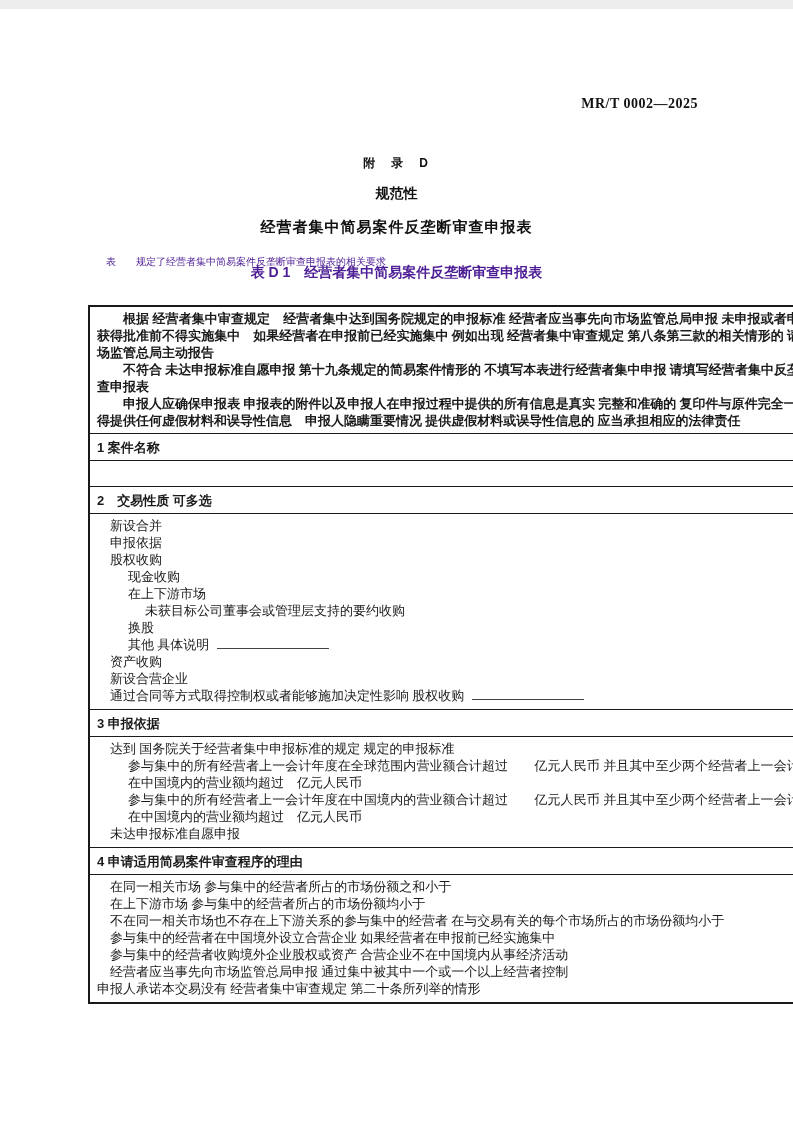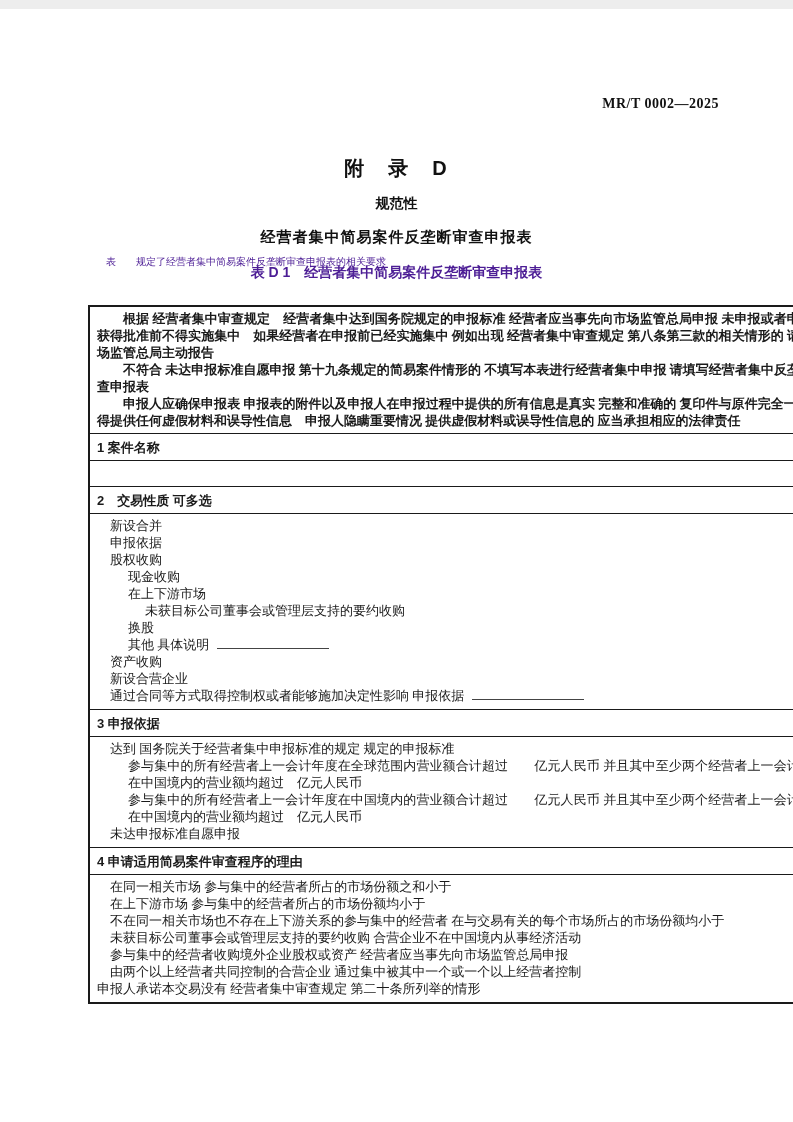--- a/index.html
+++ b/index.html
@@ -2,28 +2,28 @@
 <html lang="zh"><head>
 <meta charset="utf-8">
 <style>
   html,body{margin:0;padding:0;}
   body{
     width:793px;height:1122px;background:#ffffff;position:relative;
     font-family:"Liberation Serif", serif;color:#1a1a1a;overflow:hidden;
   }
   .scan-edge{position:absolute;top:0;left:0;width:793px;height:9px;background:#ededed;}
   .doc-number{
-    position:absolute;top:96px;right:74px;
+    position:absolute;top:96px;right:95px;
     font-family:"Liberation Serif", serif;font-weight:bold;
     font-size:14px;letter-spacing:0.5px;color:#111;
   }
   .title-block{position:absolute;top:155px;left:0;width:793px;text-align:center;}
   .appendix-title{
     font-family:"Liberation Sans", sans-serif;font-weight:bold;
-    font-size:20px;letter-spacing:2px;color:#111;
+    font-size:12px;letter-spacing:2px;color:#111;
   }
   .appendix-type{
     font-family:"Liberation Sans", sans-serif;font-weight:bold;
     font-size:14px;margin-top:13px;color:#111;
   }
   .appendix-subtitle{
     font-family:"Liberation Sans", sans-serif;font-weight:bold;
     font-size:15px;letter-spacing:1px;margin-top:15px;color:#111;
   }
   .req-line{
@@ -98,34 +98,34 @@
       <div class="form-item it-ind1"><span>新设合并</span></div>
       <div class="form-item it-ind1"><span>申报依据</span></div>
       <div class="form-item it-ind1"><span>股权收购</span></div>
       <div class="form-item it-ind2"><span>现金收购</span></div>
       <div class="form-item it-ind2"><span>在上下游市场</span></div>
       <div class="form-item it-ind3"><span>未获目标公司董事会或管理层支持的要约收购</span></div>
       <div class="form-item it-ind2"><span>换股</span></div>
       <div class="form-item it-ind2"><span>其他 具体说明</span><span class="blank-line"></span></div>
       <div class="form-item it-ind1"><span>资产收购</span></div>
       <div class="form-item it-ind1"><span>新设合营企业</span></div>
-      <div class="form-item it-ind1"><span>通过合同等方式取得控制权或者能够施加决定性影响 申报依据</span><span class="blank-line"></span></div>
+      <div class="form-item it-ind1"><span>通过合同等方式取得控制权或者能够施加决定性影响 股权收购</span><span class="blank-line"></span></div>
     </div>
 
   <div class="cell head">3 申报依据</div>
   <div class="cell body">
       <div class="form-item it-ind1"><span>达到 国务院关于经营者集中申报标准的规定 规定的申报标准</span></div>
       <div class="form-item it-ind2"><span>参与集中的所有经营者上一会计年度在全球范围内营业额合计超过　　亿元人民币 并且其中至少两个经营者上一会计年度在中国境内的营业额均超过　亿元人民币</span></div>
       <div class="form-item it-ind2"><span>参与集中的所有经营者上一会计年度在中国境内的营业额合计超过　　亿元人民币 并且其中至少两个经营者上一会计年度在中国境内的营业额均超过　亿元人民币</span></div>
       <div class="form-item it-ind1"><span>未达申报标准自愿申报</span></div>
     </div>
 
   <div class="cell head">4  申请适用简易案件审查程序的理由</div>
   <div class="cell body">
       <div class="form-item it-ind1 hang h1"><span>在同一相关市场 参与集中的经营者所占的市场份额之和小于</span></div>
       <div class="form-item it-ind1 hang h1"><span>在上下游市场 参与集中的经营者所占的市场份额均小于</span></div>
       <div class="form-item it-ind1 hang h1"><span>不在同一相关市场也不存在上下游关系的参与集中的经营者 在与交易有关的每个市场所占的市场份额均小于</span></div>
-      <div class="form-item it-ind1 hang h1"><span>未获目标公司董事会或管理层支持的要约收购 合营企业不在中国境内从事经济活动</span></div>
-      <div class="form-item it-ind1 hang h1"><span>参与集中的经营者收购境外企业股权或资产 经营者应当事先向市场监管总局申报</span></div>
-      <div class="form-item it-ind1 hang h1"><span>由两个以上经营者共同控制的合营企业 通过集中被其中一个或一个以上经营者控制</span></div>
+      <div class="form-item it-ind1 hang h1"><span>参与集中的经营者在中国境外设立合营企业 如果经营者在申报前已经实施集中</span></div>
+      <div class="form-item it-ind1 hang h1"><span>参与集中的经营者收购境外企业股权或资产 合营企业不在中国境内从事经济活动</span></div>
+      <div class="form-item it-ind1 hang h1"><span>经营者应当事先向市场监管总局申报 通过集中被其中一个或一个以上经营者控制</span></div>
       <div class="form-item it-ind0 hang h0"><span>申报人承诺本交易没有 经营者集中审查规定 第二十条所列举的情形</span></div>
     </div>
 </div>
 
 </body></html>

